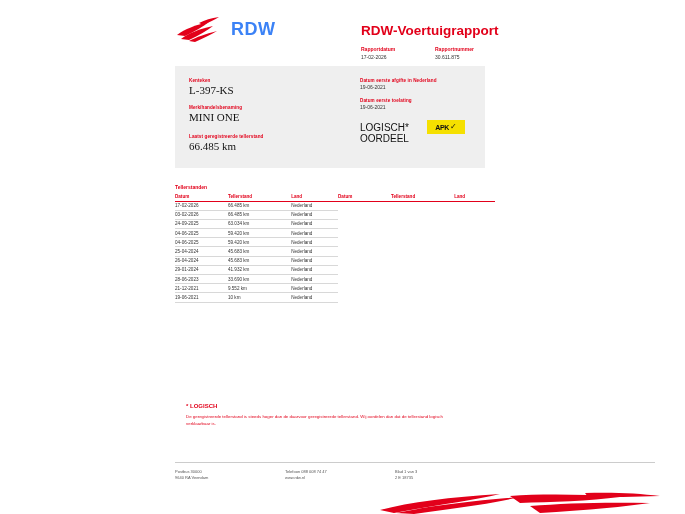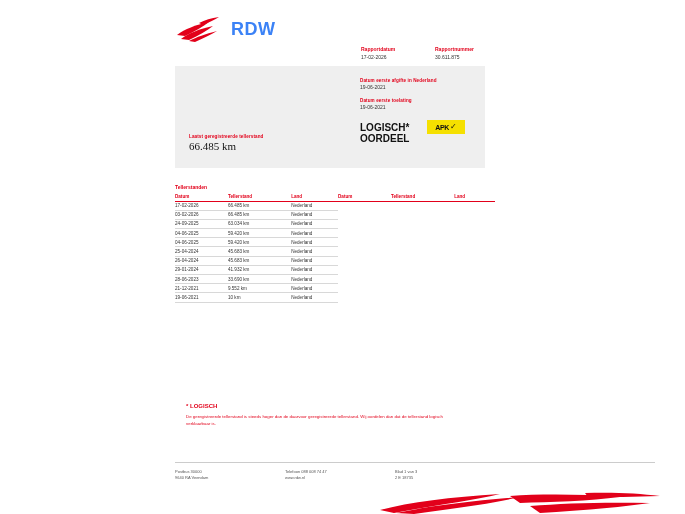--- a/index.html
+++ b/index.html
@@ -102,21 +102,21 @@
     margin-bottom: 8px;
   }
   .summary-bottom {
     position: absolute;
     left: 14px; top: 68px;
   }
   .oordeel {
     position: absolute;
     left: 185px; top: 56px;
     font-size: 10px;
-    font-weight: bold;
+    font-weight: normal;
     color: #111;
     line-height: 11px;
   }
   .apk-badge {
     position: absolute;
     left: 252px; top: 54px;
     width: 38px; height: 14px;
     background: #f5e000;
     display: flex;
     align-items: center;
@@ -224,35 +224,42 @@
     <div class="logo-block">
       <svg class="logo-mark" viewBox="0 0 48 26">
         <path d="M2 19 C10 13, 20 9, 34 6 C28 11, 20 15, 10 20 Z" fill="#e2001a"></path>
         <path d="M6 23 C14 17, 24 13, 38 10 C32 15, 24 19, 14 24 Z" fill="#e2001a"></path>
         <path d="M14 25 C22 21, 30 18, 42 15 C36 19, 28 22, 20 26 Z" fill="#e2001a"></path>
         <path d="M24 7 C30 4, 36 2, 44 1 C40 4, 34 6, 28 9 Z" fill="#e2001a"></path>
       </svg>
       <span class="logo-text">RDW</span>
     </div>
 
+    <div class="doc-title">RDW-Voertuigrapport</div>
 
     <div class="rapport-meta">
       <div class="col">
         <span class="lbl">Rapportdatum</span>
         <span class="val">17-02-2026</span>
       </div>
       <div class="col">
         <span class="lbl">Rapportnummer</span>
         <span class="val">30.611.875</span>
       </div>
     </div>
   </div>
 
   <div class="summary">
 
+    <div class="summary-left">
+      <div class="fld-label">Kenteken</div>
+      <div class="fld-value-lg">L-397-KS</div>
+      <div class="fld-label">Merk/handelsbenaming</div>
+      <div class="fld-value-lg">MINI ONE</div>
+    </div>
 
     <div class="summary-right">
       <div class="fld-label">Datum eerste afgifte in Nederland</div>
       <div class="fld-value-sm">19-06-2021</div>
       <div class="fld-label">Datum eerste toelating</div>
       <div class="fld-value-sm">19-06-2021</div>
     </div>
 
     <div class="oordeel">
       <div>LOGISCH*</div>

